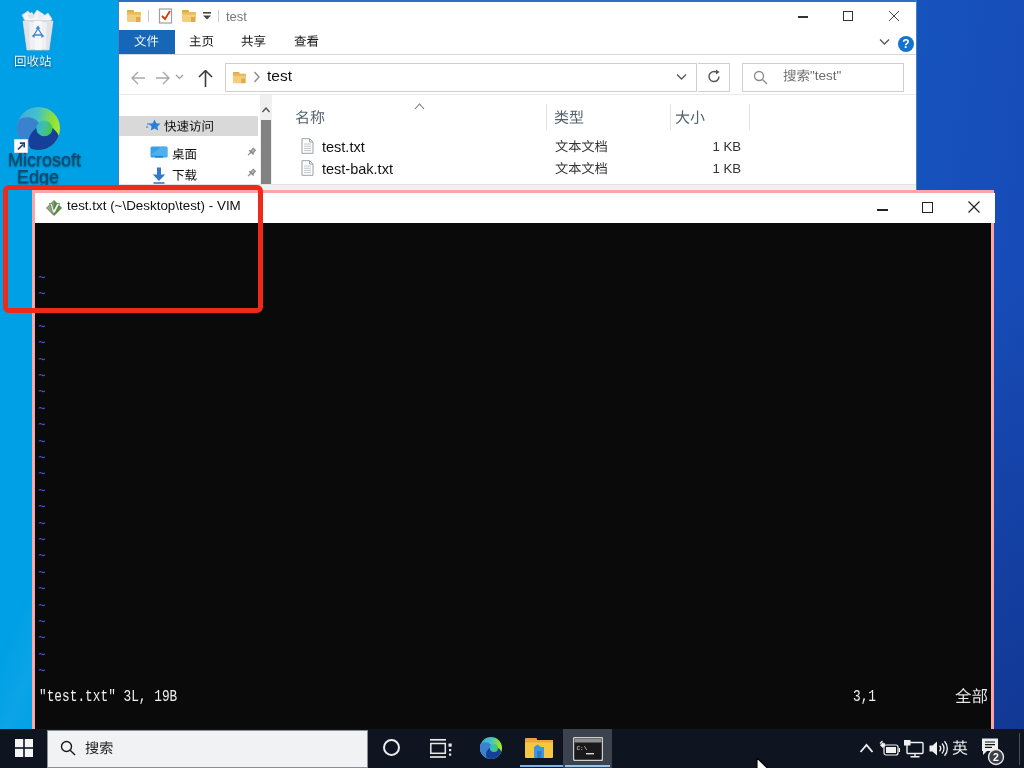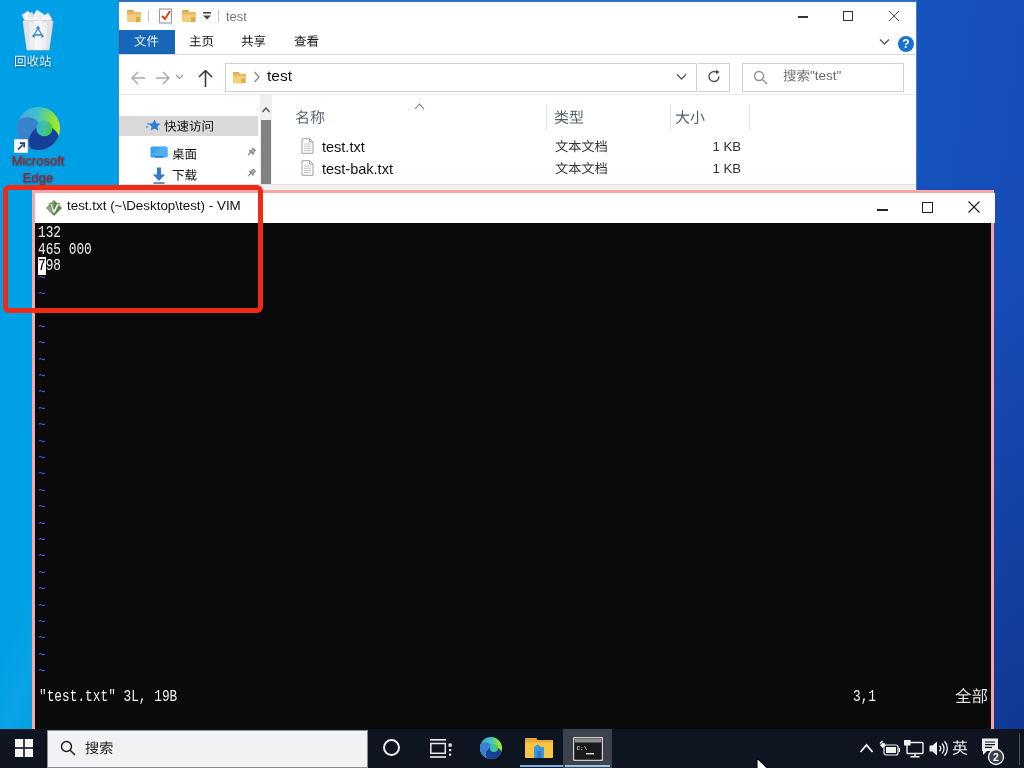--- a/index.html
+++ b/index.html
@@ -94,21 +94,21 @@
     </svg>
   </div>
 <div class="abs" style="left:14px;top:139px;">
     <svg width="14" height="14" viewBox="0 0 14 14">
 <rect x="0" y="0" width="14" height="14" fill="#fff" stroke="#b9bdc4" stroke-width="1"></rect>
 <path d="M4 10.5 L9 5.5" stroke="#1d3f7a" stroke-width="1.7"></path>
 <path d="M5.8 4.2 h4.4 v4.4" fill="none" stroke="#1d3f7a" stroke-width="1.7"></path>
 </svg>
   </div>
 <div class="abs" style="left:8px;top:152px;">
-    <div style="width:60px;text-align:center;color:#b91c1c;font-size:13px;text-shadow:0 1px 2px rgba(0,0,0,.6);line-height:17px">Microsoft<br>Edge</div>
+    <div style="width:60px;text-align:center;color:#0c4a6e;font-size:18px;text-shadow:0 1px 2px rgba(0,0,0,.6);line-height:17px">Microsoft<br>Edge</div>
   </div>
 <div class="abs" style="left:118px;top:0;width:799px;height:190px;background:#fff;border-top:2px solid #2f6fc2;border-left:1px solid #4a7ec2;border-right:1px solid #4a7ec2">
     <div class="abs" style="left:7px;top:6px;">
       <svg width="16" height="16" viewBox="0 0 16 16">
         <rect x="1" y="2" width="7" height="4" rx="1" fill="#dfa94e"></rect>
         <rect x="1" y="4" width="14" height="10" rx="1" fill="#f3cf7c"></rect>
         <rect x="1" y="4" width="14" height="2.5" fill="#e7bb60"></rect>
         <rect x="10" y="9" width="4" height="5" fill="#dfa94e"></rect>
       </svg>
     </div>
@@ -415,25 +415,20 @@
     <div class="abs" style="left:842px;top:16px;">
       <div style="width:11px;height:1.5px;background:#222"></div>
     </div>
     <div class="abs" style="left:887px;top:9px;">
       <div style="width:10.5px;height:10.5px;border:1.3px solid #222"></div>
     </div>
     <div class="abs" style="left:933px;top:8px;">
       <svg width="12" height="12" viewBox="0 0 12 12">
         <path d="M0.5 0.5 L11.5 11.5 M11.5 0.5 L0.5 11.5" stroke="#222" stroke-width="1.2"></path>
       </svg>
-    </div>
-    <div class="abs" style="left:3px;top:32px;">
-      <pre style="font-family:'Liberation Mono',monospace;font-size:16px;line-height:16.5px;transform:scaleX(0.8);transform-origin:0 0;white-space:pre;color:#efefef">132
-465 000
-<span style="background:#fff;color:#000">7</span>98</pre>
     </div>
     <div class="abs" style="left:3px;top:77.5px;">
       <pre style="font-family:'Liberation Mono',monospace;font-size:16px;line-height:16.5px;transform:scaleX(0.8);transform-origin:0 0;white-space:pre;line-height:16.4px;color:#3c55d8">~
 ~
 ~
 ~
 ~
 ~
 ~
 ~

